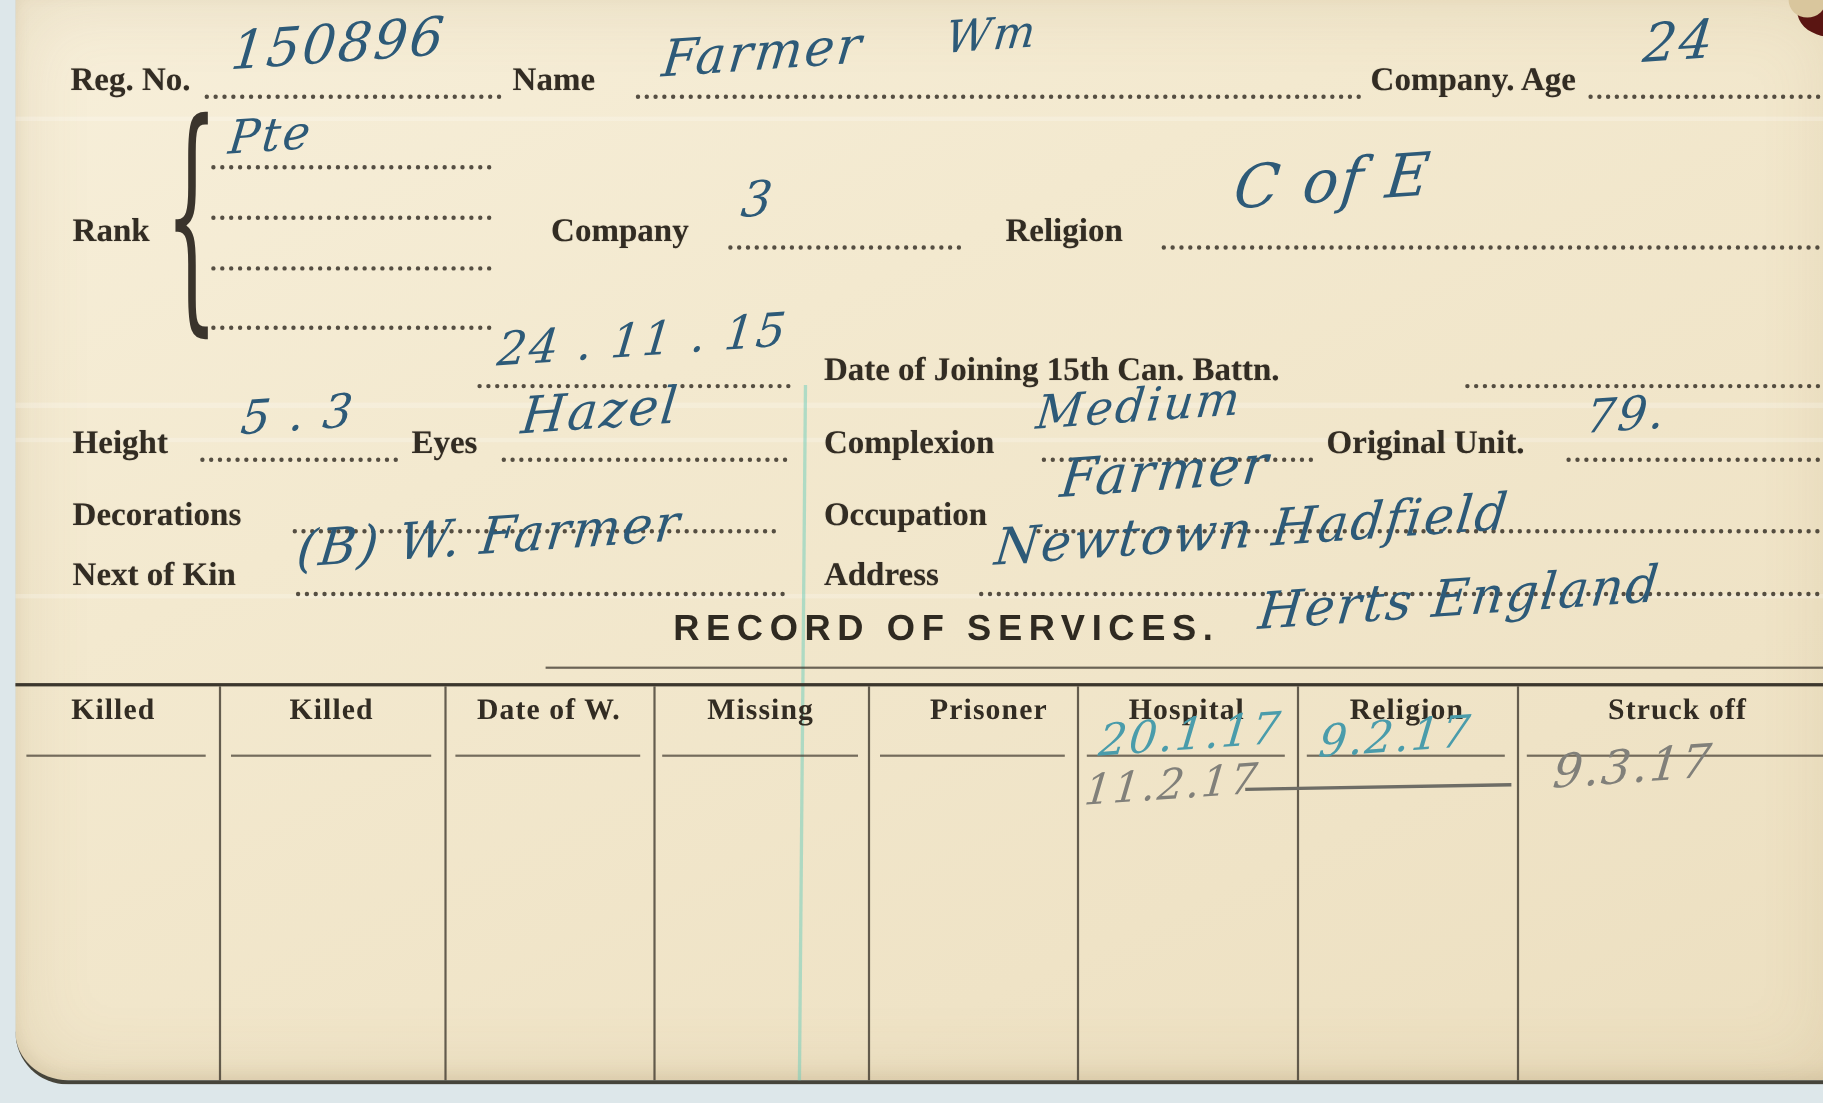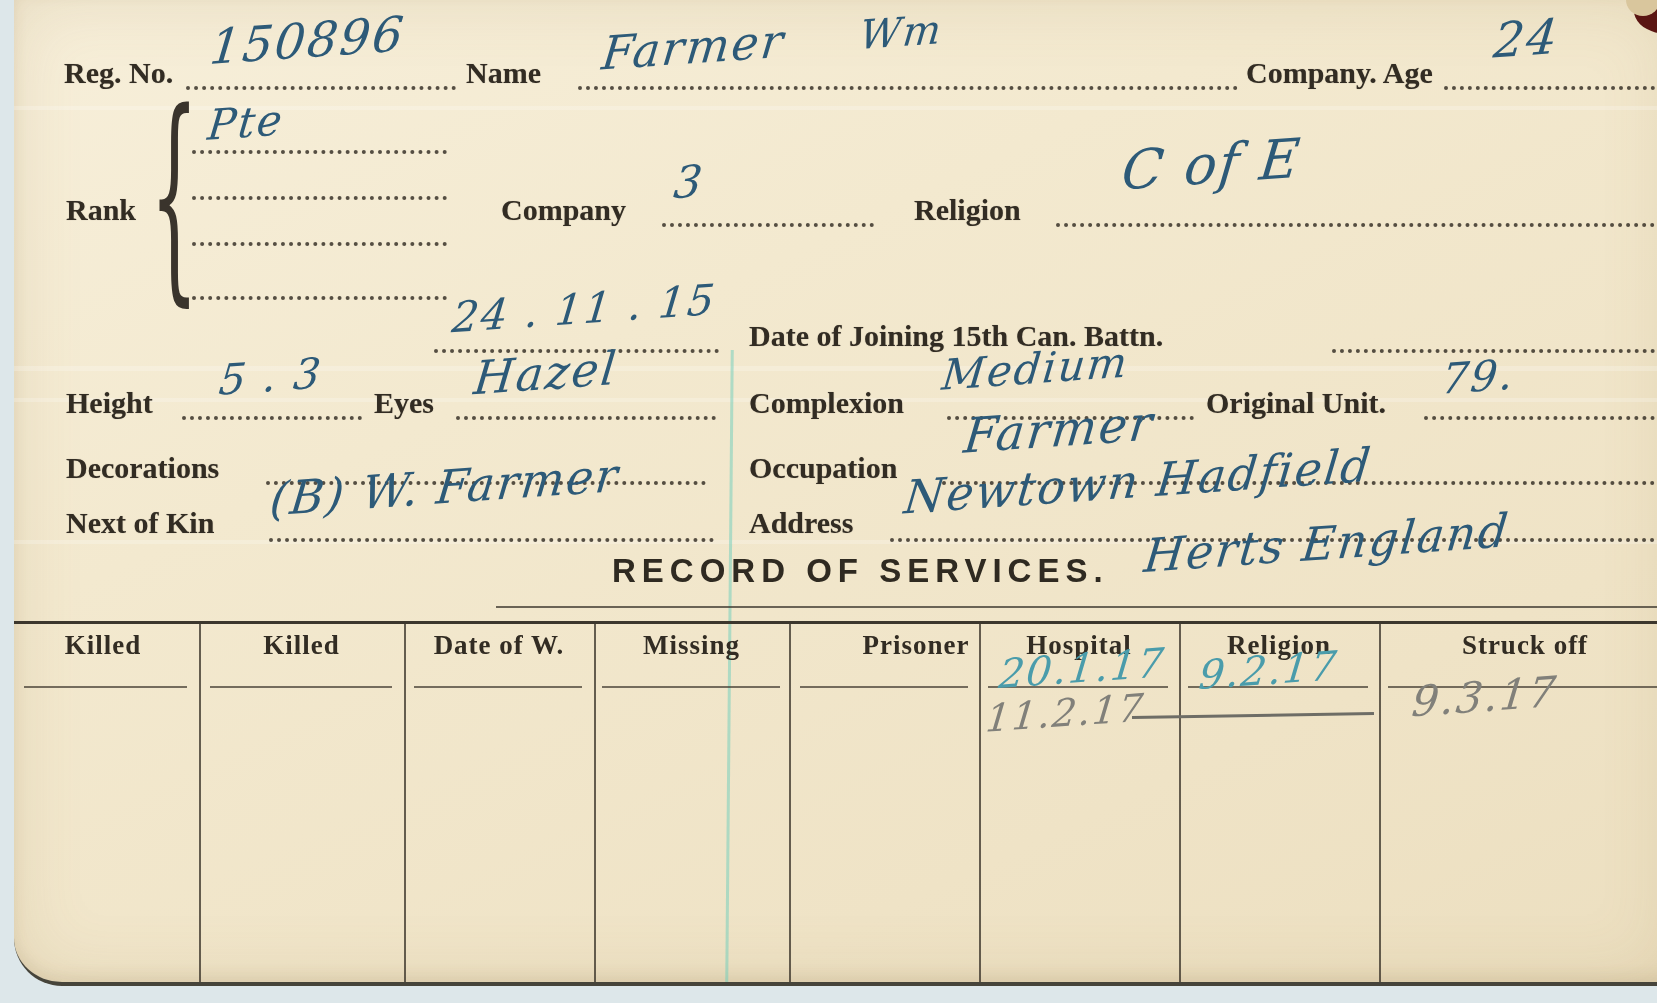--- a/index.html
+++ b/index.html
@@ -142,21 +142,21 @@
   <div class="vdiv" style="left:580px;top:624px;height:358px"></div>
   <div class="vdiv" style="left:775px;top:624px;height:358px"></div>
   <div class="vdiv" style="left:965px;top:624px;height:358px"></div>
   <div class="vdiv" style="left:1165px;top:624px;height:358px"></div>
   <div class="vdiv" style="left:1365px;top:624px;height:358px"></div>
 
   <div class="colhead" style="left:0;width:178px">Killed</div>
   <div class="colhead" style="left:185px;width:205px">Killed</div>
   <div class="colhead" style="left:390px;width:190px">Date of W.</div>
   <div class="colhead" style="left:580px;width:195px">Missing</div>
-  <div class="colhead" style="left:798px;width:208px">Prisoner</div>
+  <div class="colhead" style="left:781px;width:208px">Prisoner</div>
   <div class="colhead" style="left:965px;width:200px">Hospital</div>
   <div class="colhead" style="left:1165px;width:200px">Religion</div>
   <div class="colhead" style="left:1365px;width:292px">Struck off</div>
 
   <div class="cut" style="left:10px;width:163px"></div>
   <div class="cut" style="left:196px;width:182px"></div>
   <div class="cut" style="left:400px;width:168px"></div>
   <div class="cut" style="left:588px;width:178px"></div>
   <div class="cut" style="left:786px;width:168px"></div>
   <div class="cut" style="left:974px;width:180px"></div>

